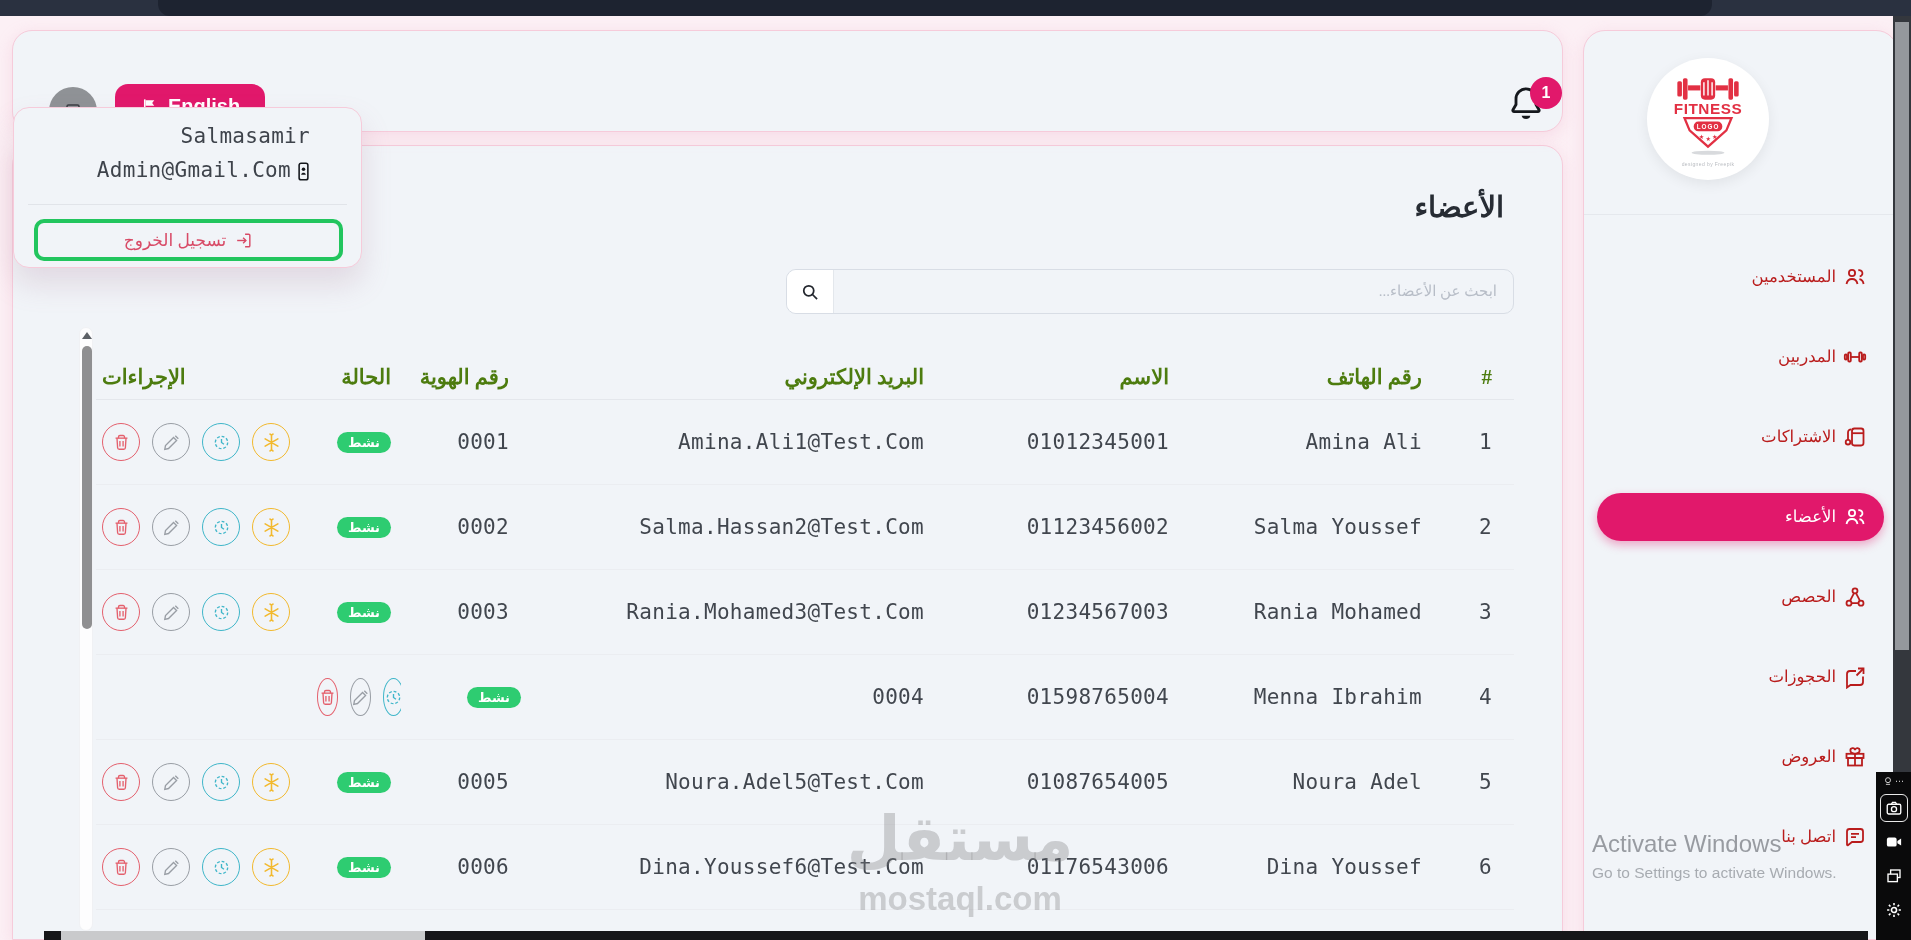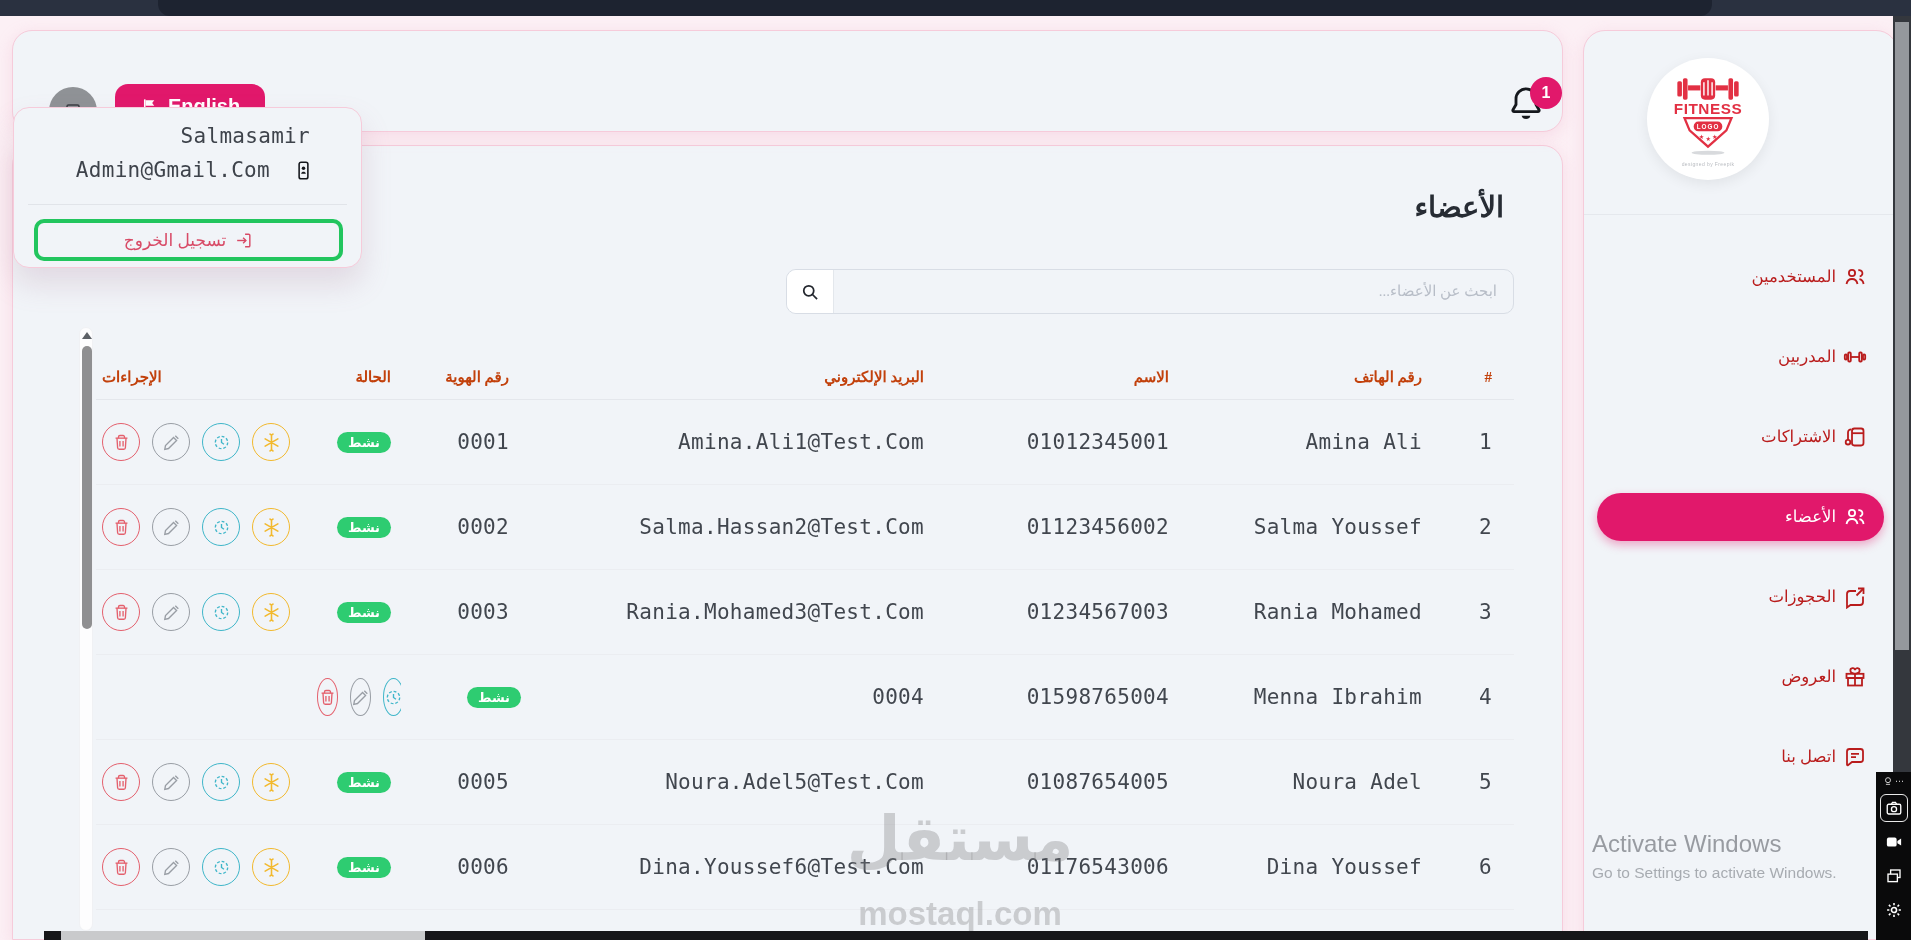--- a/index.html
+++ b/index.html
@@ -33,21 +33,21 @@
   .bell-wrap { position:absolute; left:1493px; top:52px; width:46px; height:46px; }
   .bell-wrap svg { width:40px; height:40px; }
   .notif-badge { position:absolute; left:24px; top:-6px; width:32px; height:32px; border-radius:50%;
                  background:#e1186b; color:#fff; font-size:16px; font-weight:bold;
                  display:flex; align-items:center; justify-content:center; }
 
   
   .user-menu { left:13px; top:107px; width:349px; height:161px; z-index:10; border-radius:16px;
                box-shadow:0 16px 30px rgba(160,110,140,.20); }
   .um-name { position:absolute; right:51px; top:16px; font-size:21px; color:#3e434b; text-align:right; }
-  .um-email-row { position:absolute; right:47px; top:50px; direction:rtl; display:flex; align-items:center; gap:23px;
+  .um-email-row { position:absolute; right:47px; top:50px; direction:rtl; display:flex; align-items:flex-end; gap:2px;
                   font-size:21px; color:#3e434b; }
   .um-divider { position:absolute; left:14px; right:14px; top:96px; height:1px; background:#e1e4e9; }
   .logout-btn { position:absolute; left:20px; top:111px; width:309px; height:42px; background:transparent;
                 border:4px solid #22c55e; border-radius:10px; cursor:pointer; direction:rtl;
                 display:flex; align-items:center; justify-content:center; gap:8px;
                 color:#d84a66; font-size:17px; }
 
   
   .logo-circle { position:absolute; left:63px; top:27px; width:122px; height:122px; border-radius:50%;
                  background:#fff; box-shadow:0 4px 14px rgba(0,0,0,.07);
@@ -67,21 +67,21 @@
                   border:1px solid #d8dde5; border-radius:10px; display:flex; overflow:hidden; }
   .search-btn { width:47px; background:#fff; border:none; border-right:1px solid #e3e7ec; cursor:pointer;
                 display:flex; align-items:center; justify-content:center; }
   .search-input { flex:1; border:none; outline:none; background:transparent; direction:rtl;
                   padding:0 16px; font-size:15px; color:#3a3f46; }
   .search-input::placeholder { color:#b7bdc7; }
 
   .table { position:absolute; left:83px; top:209px; width:1418px; direction:rtl; z-index:6; }
   .thead, .trow { display:grid; grid-template-columns:70px 253px 245px 415px 130px 90px 215px; }
   .thead { height:45px; border-bottom:1px solid #e4e7ec; }
-  .thead .cell { font-weight:bold; font-size:15px; color:#c2410c; }
+  .thead .cell { font-weight:bold; font-size:21px; color:#4d7c0f; }
   .trow { height:85px; border-bottom:1px solid #ebedf1; }
   .cell { display:flex; align-items:center; justify-content:flex-start; padding-inline-start:22px; overflow:hidden; }
   .trow .cell { font-size:21px; color:#41464e; }
   .c-status { padding-inline-start:10px; }
   .c-actions { justify-content:flex-end; padding-inline-start:0; padding-inline-end:6px; gap:12px; }
   .badge { background:#2ecc71; color:#fff; font-size:13px; font-weight:bold; padding:4px 11px;
            border-radius:12px; line-height:1; }
   .act { width:38px; height:38px; border-radius:50%; background:transparent; cursor:pointer;
          border:1.7px solid currentColor; display:flex; align-items:center; justify-content:center; padding:0; }
   .act svg { width:19px; height:19px; }
@@ -99,21 +99,21 @@
   .tbl-vthumb { position:absolute; left:1.5px; top:18px; width:10px; height:283px; background:#8f8f91; border-radius:5px; }
 
   
   .h-scroll { position:absolute; left:44px; top:931px; width:1824px; height:9px; background:#161619; z-index:30; }
   .h-thumb { position:absolute; left:17px; top:0; width:364px; height:9px; background:#c9cacc; }
 
   
   .mostaql { position:absolute; left:830px; top:800px; width:260px; text-align:center; z-index:15;
              color:rgba(126,126,128,.34); pointer-events:none; }
   .mostaql .wm-logo { font-size:62px; font-weight:bold; line-height:1.25; }
-  .mostaql .wm-domain { font-size:33px; font-weight:600; margin-top:17px; }
+  .mostaql .wm-domain { font-size:33px; font-weight:600; margin-top:2px; }
   .activate { position:absolute; left:1592px; top:830px; z-index:35; pointer-events:none; color:rgba(122,126,132,.75); }
   .activate .a1 { font-size:24px; font-weight:400; }
   .activate .a2 { font-size:15.5px; margin-top:6px; color:rgba(128,132,138,.65); }
 
   
   .gamebar { position:absolute; left:1876px; top:772px; width:35px; height:168px; background:#0a0a0b;
              z-index:45; display:flex; flex-direction:column; align-items:center; padding-top:2px; gap:6px; }
   .gb-head { display:flex; align-items:center; gap:2px; color:#cfcfcf; font-size:9px; height:14px; }
   .gb-head svg { width:10px; height:10px; }
   .gb-tile { width:28px; height:28px; display:flex; align-items:center; justify-content:center; cursor:pointer; }
@@ -255,20 +255,31 @@
           <svg viewBox="0 0 24 24" fill="none" stroke="currentColor" stroke-width="1.8">
             <circle cx="9" cy="8" r="3.1"></circle>
             <path d="M3.5 19c.6-3.2 2.8-5 5.5-5s4.9 1.8 5.5 5"></path>
             <path d="M15.3 5.4a3.1 3.1 0 1 1 1.4 6"></path>
             <path d="M16.4 14.2c2.3.4 3.7 2 4.2 4.8"></path>
           </svg>
         </span>
     <span class="nav-label ar">الأعضاء</span>
   </div>
 
+  <div class="nav-item" data-name="sidebar-item-classes">
+    <span class="nav-icon" style="display:flex" data-name="classes-icon">
+          <svg viewBox="0 0 24 24" fill="none" stroke="currentColor" stroke-width="1.8">
+            <circle cx="12" cy="5.8" r="2.5"></circle>
+            <circle cx="6" cy="18.2" r="2.5"></circle>
+            <circle cx="18" cy="18.2" r="2.5"></circle>
+            <path d="M11 8.2L7 15.9M13 8.2l4 7.7M8.5 18.2h7"></path>
+          </svg>
+        </span>
+    <span class="nav-label ar">الحصص</span>
+  </div>
 
   <div class="nav-item" data-name="sidebar-item-bookings">
     <span class="nav-icon" style="display:flex" data-name="bookings-icon">
           <svg viewBox="0 0 24 24" fill="none" stroke="currentColor" stroke-width="1.8">
             <path d="M20 11.5V17a3 3 0 0 1-3 3H7.5L4 22.5V9a3 3 0 0 1 3-3h6"></path>
             <path d="M15 3.5h5.5V9"></path>
             <path d="M20.5 3.5l-7 7"></path>
           </svg>
         </span>
     <span class="nav-label ar">الحجوزات</span>

